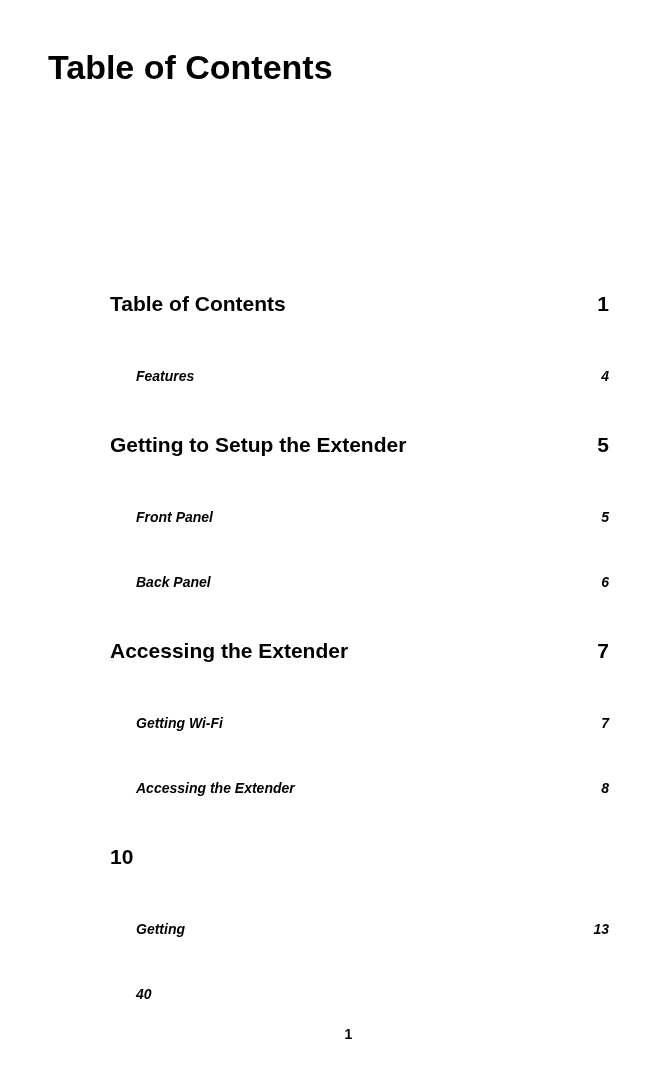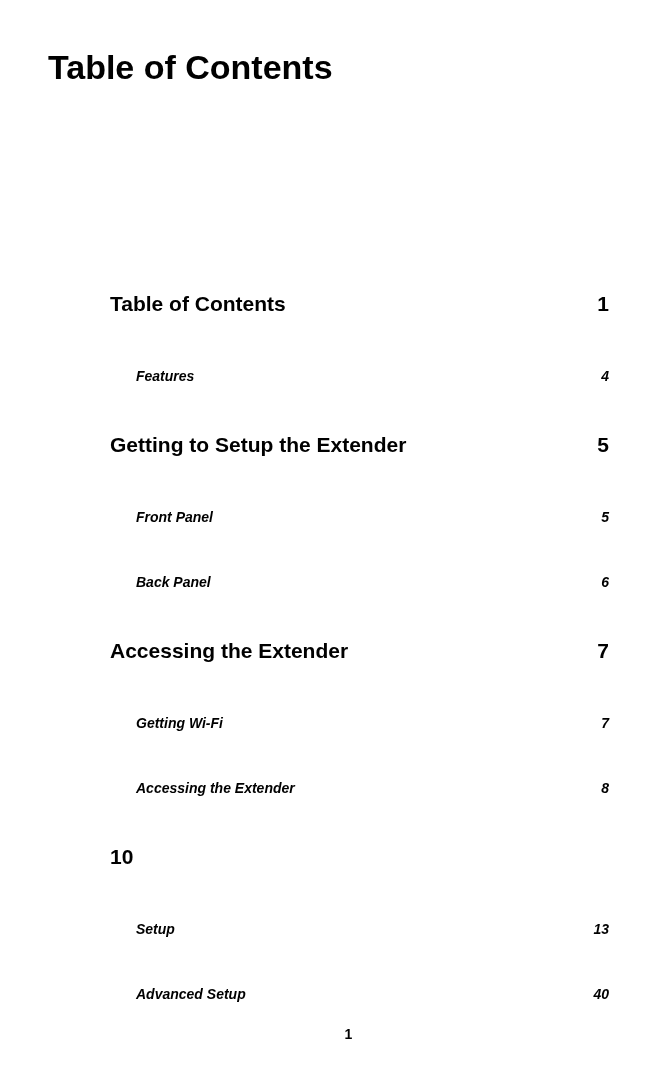--- a/index.html
+++ b/index.html
@@ -119,24 +119,23 @@
       <span>Accessing the Extender</span>
       <span class="toc-page">8</span>
     </div>
   </div>
 
   <div class="group">
     <div class="toc-row toc-section">
       <span class="toc-page">10</span>
     </div>
     <div class="toc-row toc-sub">
-      <span>Setup</span>
+      <span>Getting</span>
       <span class="toc-page">13</span>
     </div>
     <div class="toc-row toc-sub">
-      <span>Advanced Setup</span>
       <span class="toc-page">40</span>
     </div>
   </div>
 
 </div>
 
 <div class="page-number">1</div>
 
 </body></html>

